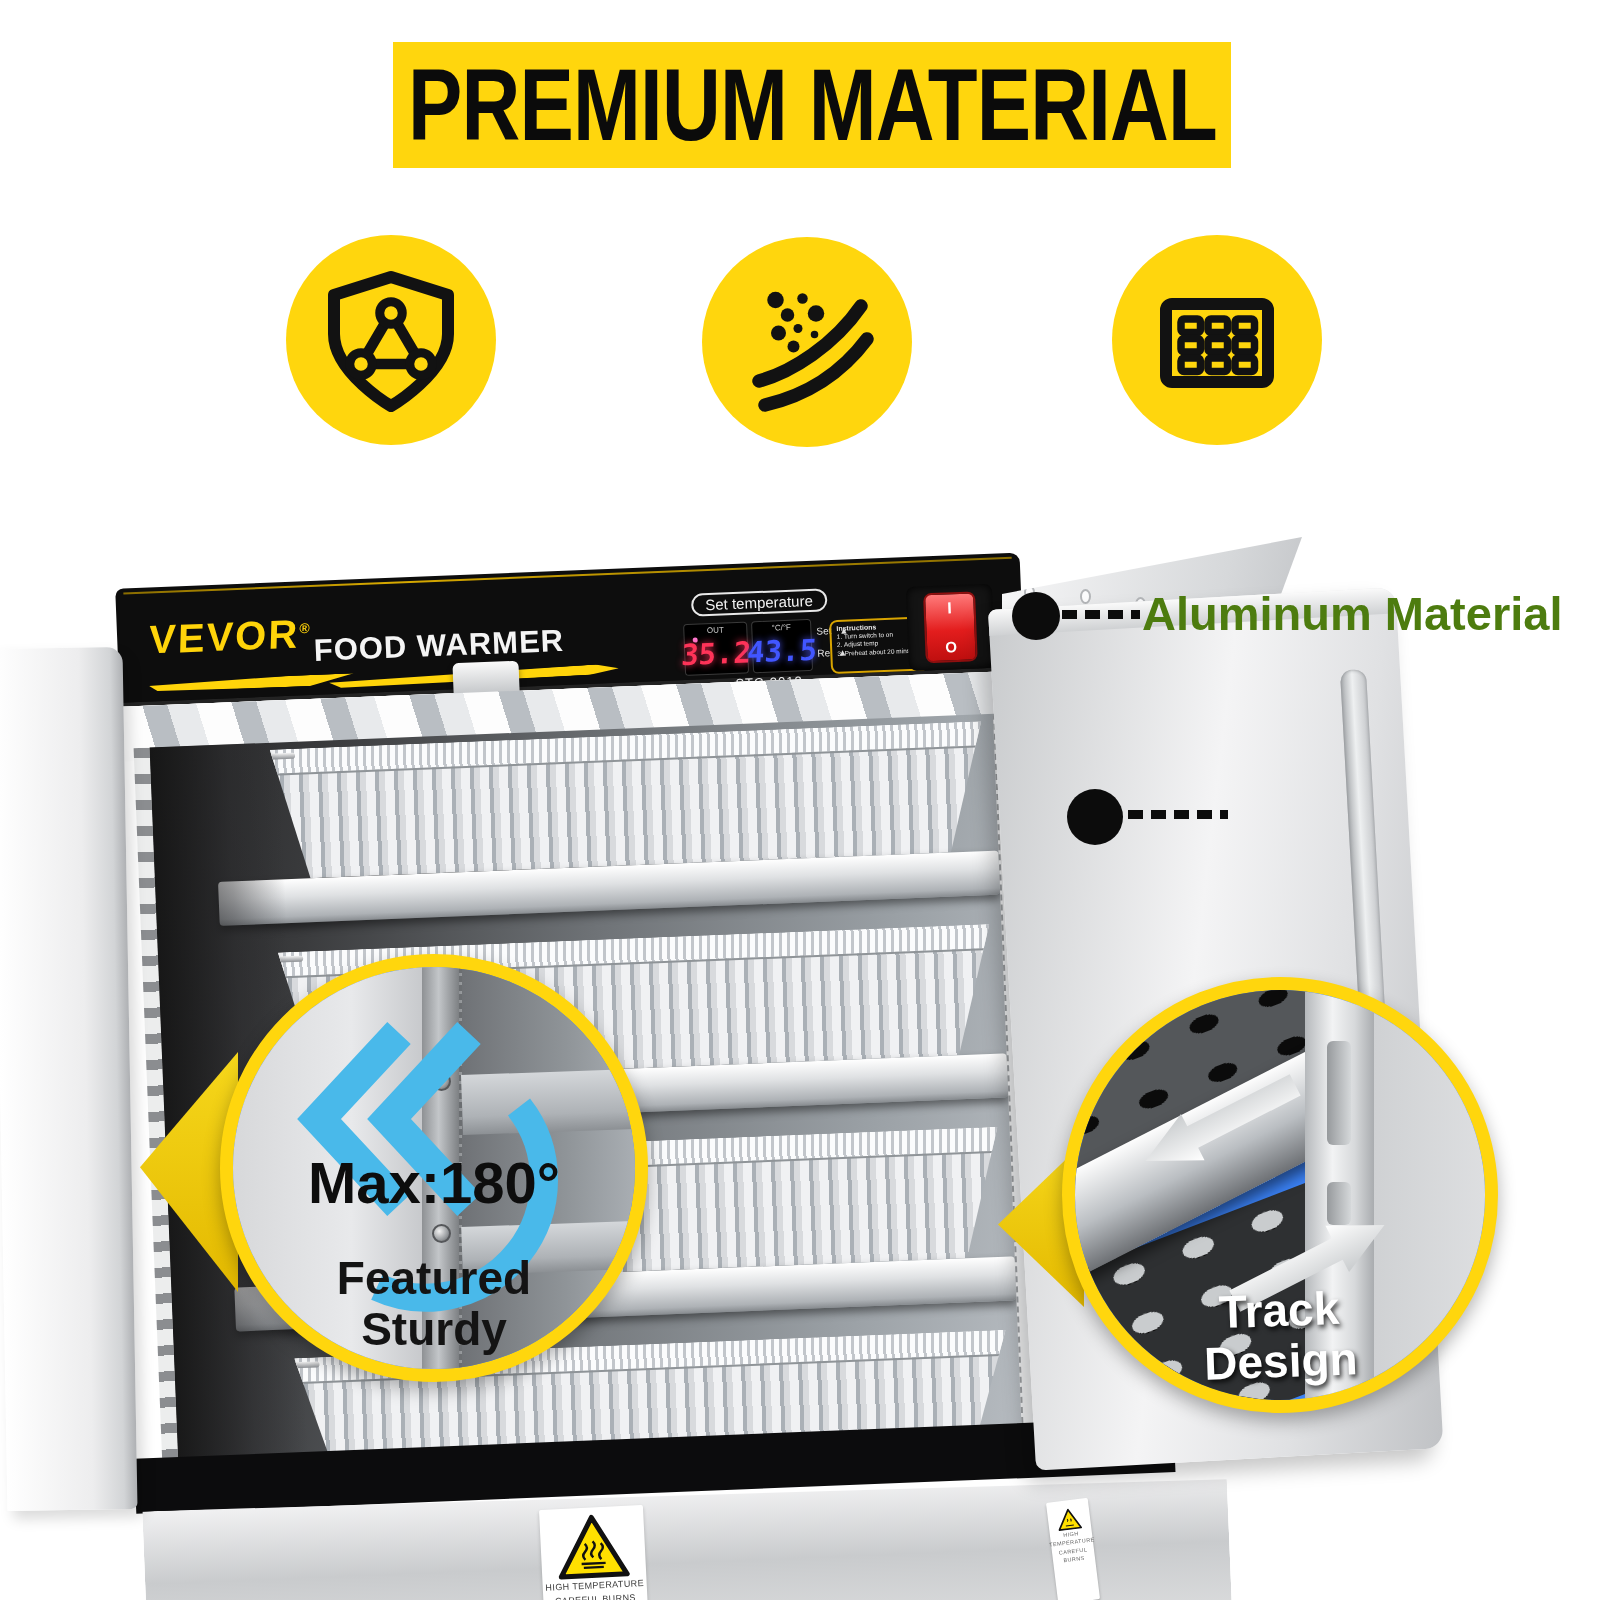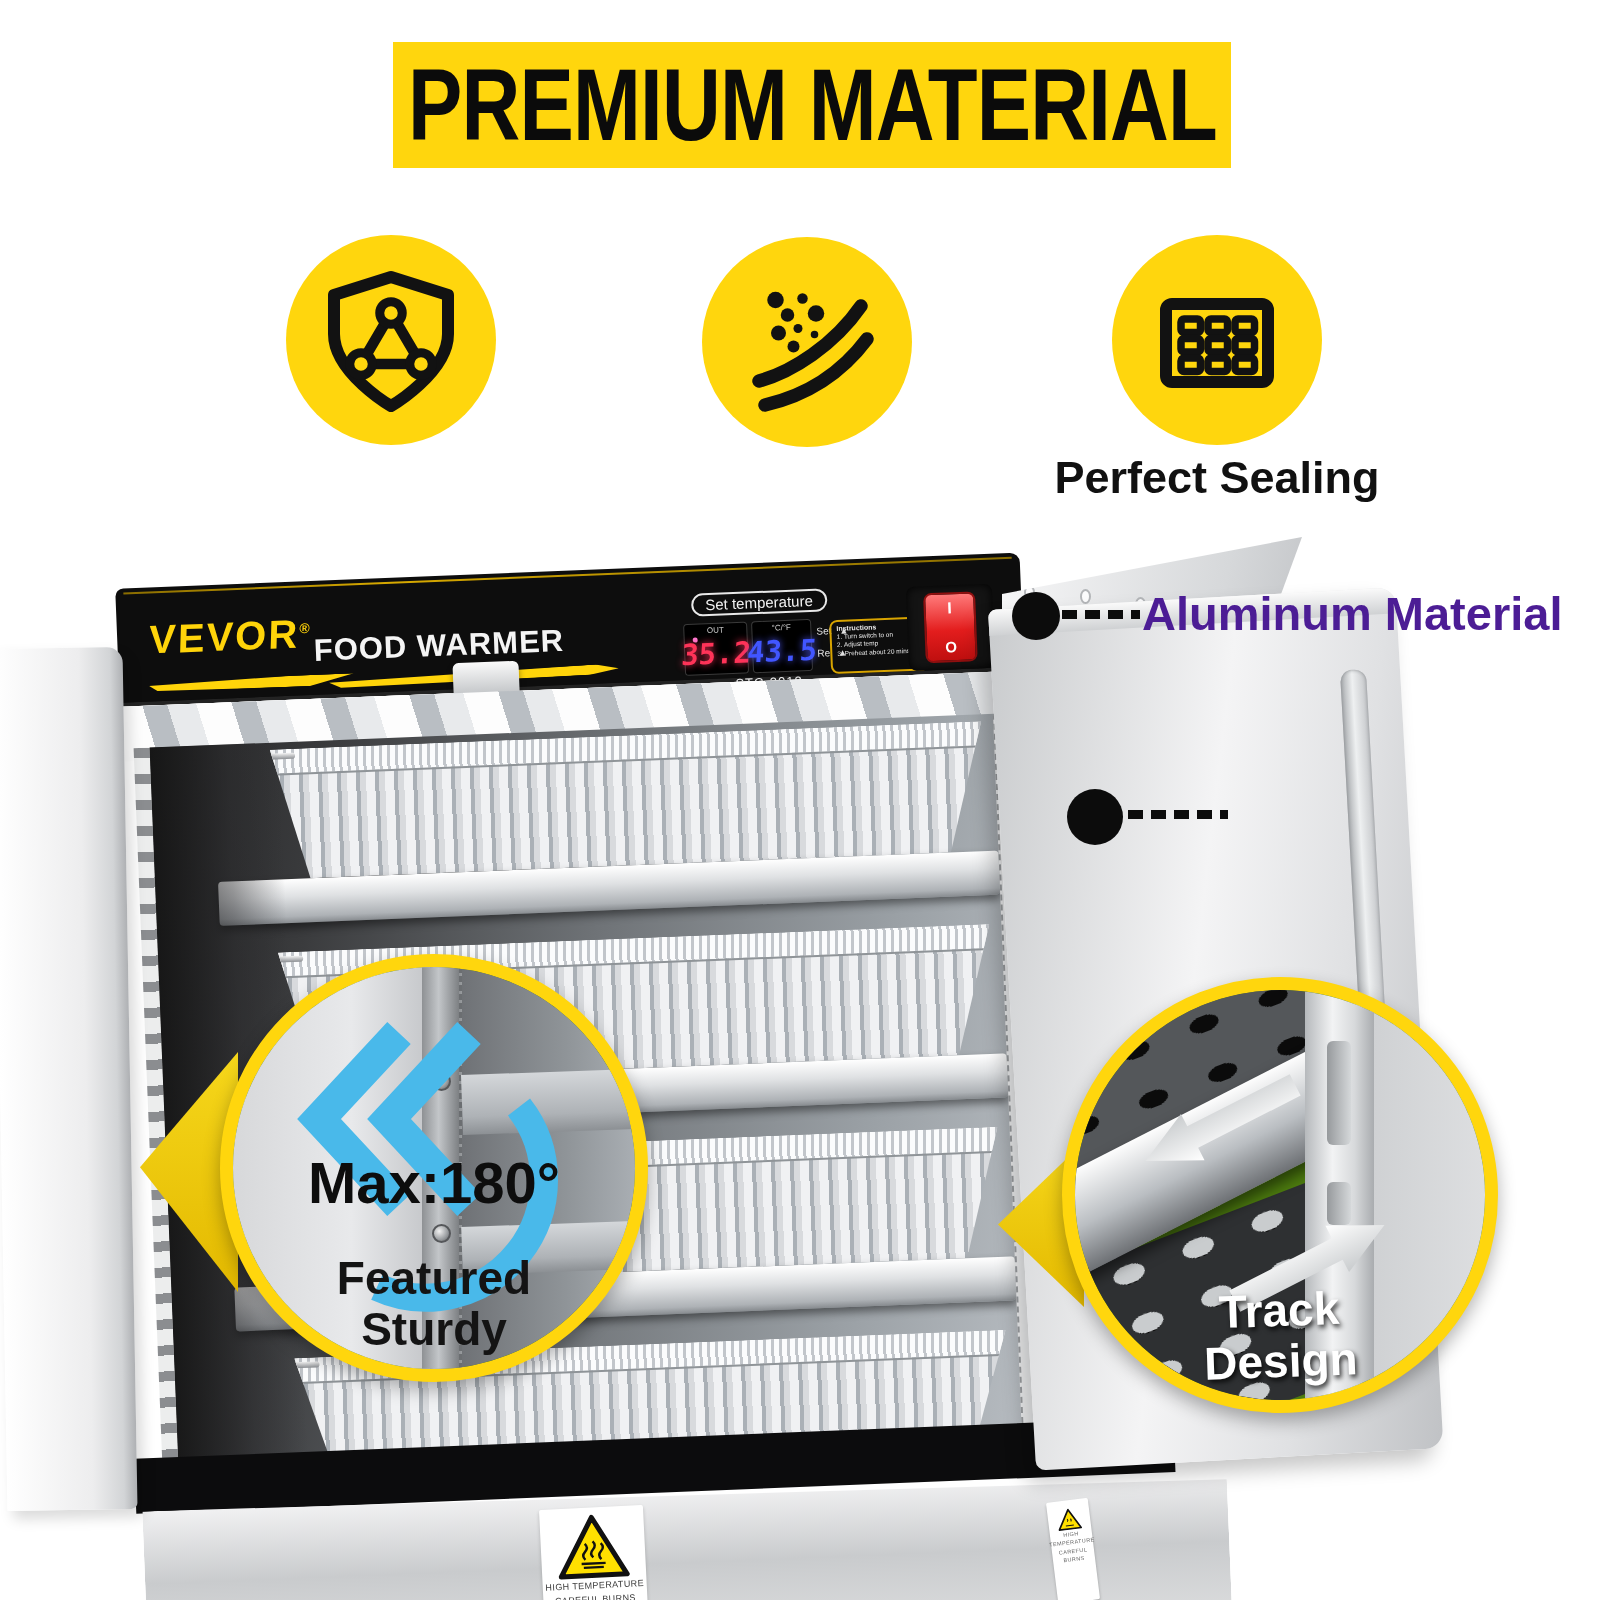--- a/index.html
+++ b/index.html
@@ -118,30 +118,30 @@
     background:linear-gradient(180deg,#fafafa,#cfd1d3); border-radius:8px 18px 0 0; }
   .door-handle { right:34px; top:80px; bottom:110px; width:26px; border-radius:12px;
     background:linear-gradient(90deg,#aaadb0,#eef0f1 45%,#c4c6c9); box-shadow:inset 0 0 4px #8a8d90; }
   .left-door { left:0; top:648px; width:130px; height:862px; z-index:2;
     background:linear-gradient(90deg,#ffffff,#ededee 66%,#d2d4d6 90%,#aeb0b3);
     border-radius:0 16px 6px 0; transform:rotate(-1deg); box-shadow:6px 8px 14px rgba(0,0,0,.15); }
 
   
   .callout-dot { border-radius:50%; background:#0c0c0c; z-index:5; }
   .dash-line { z-index:5; background:repeating-linear-gradient(90deg,#0c0c0c 0 15px,transparent 15px 23px); }
-  .callout-text { z-index:5; font-size:47px; font-weight:bold; color:#4c1d95; white-space:nowrap; }
+  .callout-text { z-index:5; font-size:47px; font-weight:bold; color:#4d7c0f; white-space:nowrap; }
 
   
   .wedge { background:linear-gradient(180deg,#f6d71b,#e3b900); z-index:4; }
   .wedge-left { left:140px; top:1052px; width:98px; height:240px;
     clip-path:polygon(0 48%,100% 0,100% 100%); }
   .wedge-right { left:998px; top:1142px; width:86px; height:165px;
     clip-path:polygon(0 50%,100% 0,100% 100%); }
   .inset { border:13px solid #FFD60D; border-radius:50%; z-index:5; overflow:hidden;
-    box-shadow:0 8px 18px rgba(0,0,0,.3); background:#4d7c0f; }
+    box-shadow:0 8px 18px rgba(0,0,0,.3); background:#3b82f6; }
   .inset-left { left:220px; top:954px; width:428px; height:428px; }
   .inset-right { left:1062px; top:977px; width:436px; height:436px; }
   .il-doorface { left:0; top:0; width:49%; height:100%;
     background:linear-gradient(90deg,#d7d8da,#e8e9eb 60%,#c4c6c9); }
   .il-hingestrip { left:47%; top:0; width:10%; height:100%;
     background:linear-gradient(90deg,#8e9194,#c3c6c9 45%,#7d8083); border-right:3px dashed #6b6e71; }
   .il-screw { left:49.5%; width:19px; height:19px; border-radius:50%; border:2px solid #55575a;
     background:radial-gradient(circle at 35% 35%,#f2f2f2,#9a9da0 60%,#585a5c); z-index:2; }
   .il-right { left:57%; top:0; width:43%; height:100%;
     background:linear-gradient(90deg,#6f7276,#8f9498 60%,#a9aeb3); }
@@ -222,21 +222,20 @@
           <rect x="26" y="49" width="13" height="9" rx="2"></rect>
             <rect x="44" y="49" width="13" height="9" rx="2"></rect>
             <rect x="62" y="49" width="13" height="9" rx="2"></rect>
           <rect x="26" y="62" width="13" height="9" rx="2"></rect>
             <rect x="44" y="62" width="13" height="9" rx="2"></rect>
             <rect x="62" y="62" width="13" height="9" rx="2"></rect>
         </g>
       </svg>
     </div>
   </div>
-  <div class="abs feat-label" style="left:987px; top:452px;">Perfect Sealing</div>
 
   <div class="abs machine">
 
     <div class="abs panel">
       <div class="abs panel-goldline"></div>
       <div class="abs brand"><span>VEVOR</span><sup>®</sup></div>
       <div class="abs swoosh swoosh1"></div>
       <div class="abs product">FOOD WARMER</div>
       <div class="abs swoosh swoosh2"></div>
       <div class="abs latch">

